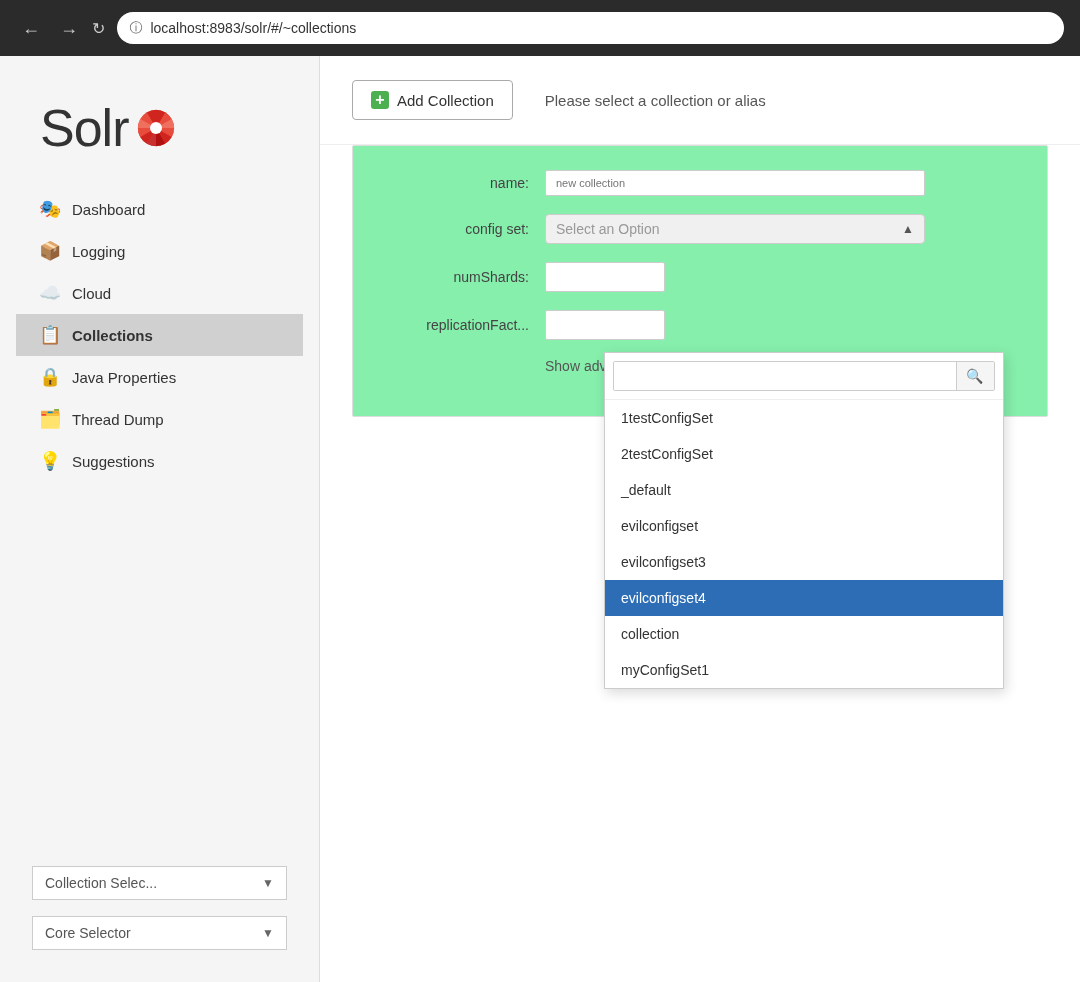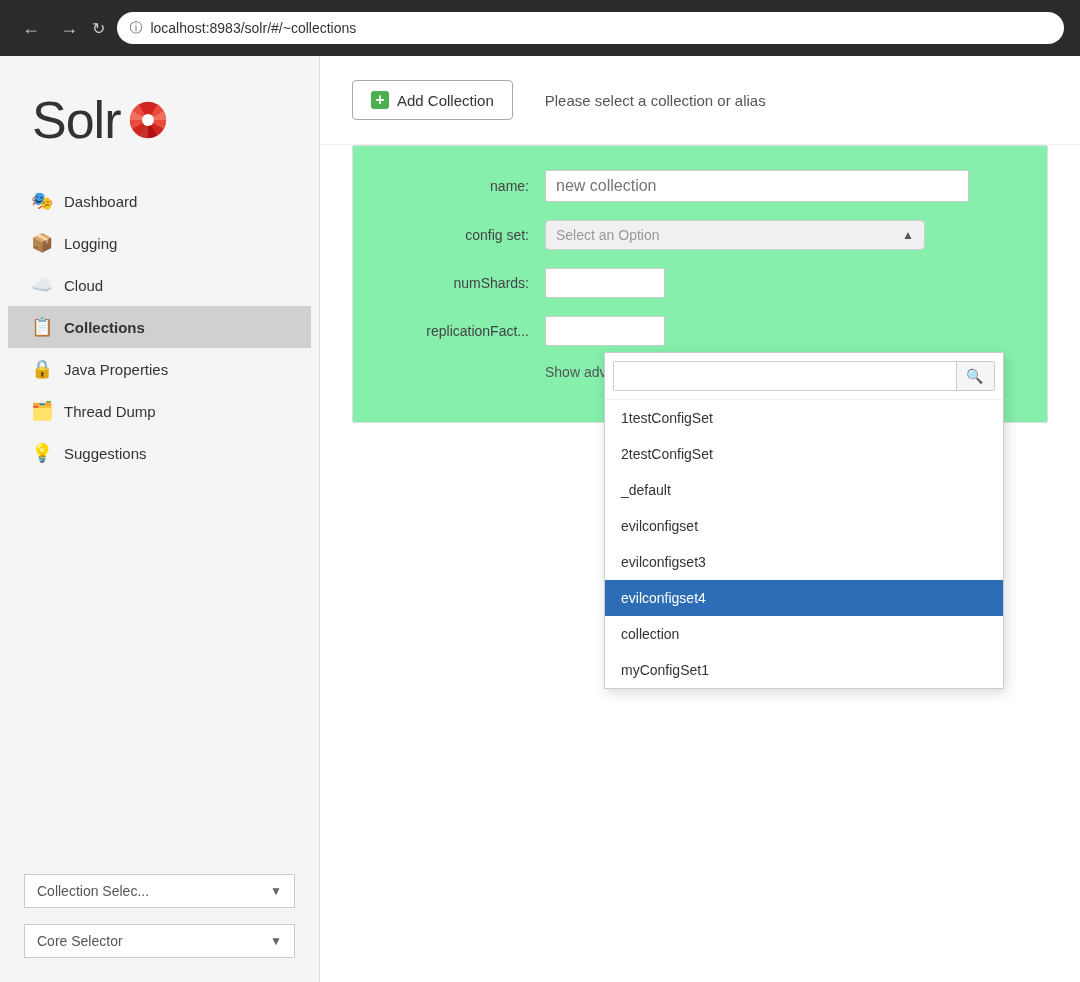--- a/index.html
+++ b/index.html
@@ -62,21 +62,21 @@
       display: flex;
       height: calc(982px - 56px);
       background: #fff;
     }
 
     
     .sidebar {
       width: 320px;
       background: #f5f5f5;
       border-right: 1px solid #ddd;
-      padding: 8px;
+      padding: 16px;
       flex-shrink: 0;
       display: flex;
       flex-direction: column;
     }
 
     .logo-area {
       padding: 24px 24px 20px 24px;
       display: flex;
       align-items: center;
       gap: 0;
@@ -228,22 +228,22 @@
       padding-right: 16px;
       font-size: 14px;
       color: #444;
       flex-shrink: 0;
     }
 
     .form-input {
       border: 1px solid #ccc;
       border-radius: 2px;
       padding: 6px 10px;
-      font-size: 16px;
-      width: 424px;
+      font-size: 11px;
+      width: 380px;
       color: #999;
     }
 
     .config-set-row {
       position: relative;
     }
 
     .config-set-select {
       border: 1px solid #ccc;
       border-radius: 4px;

